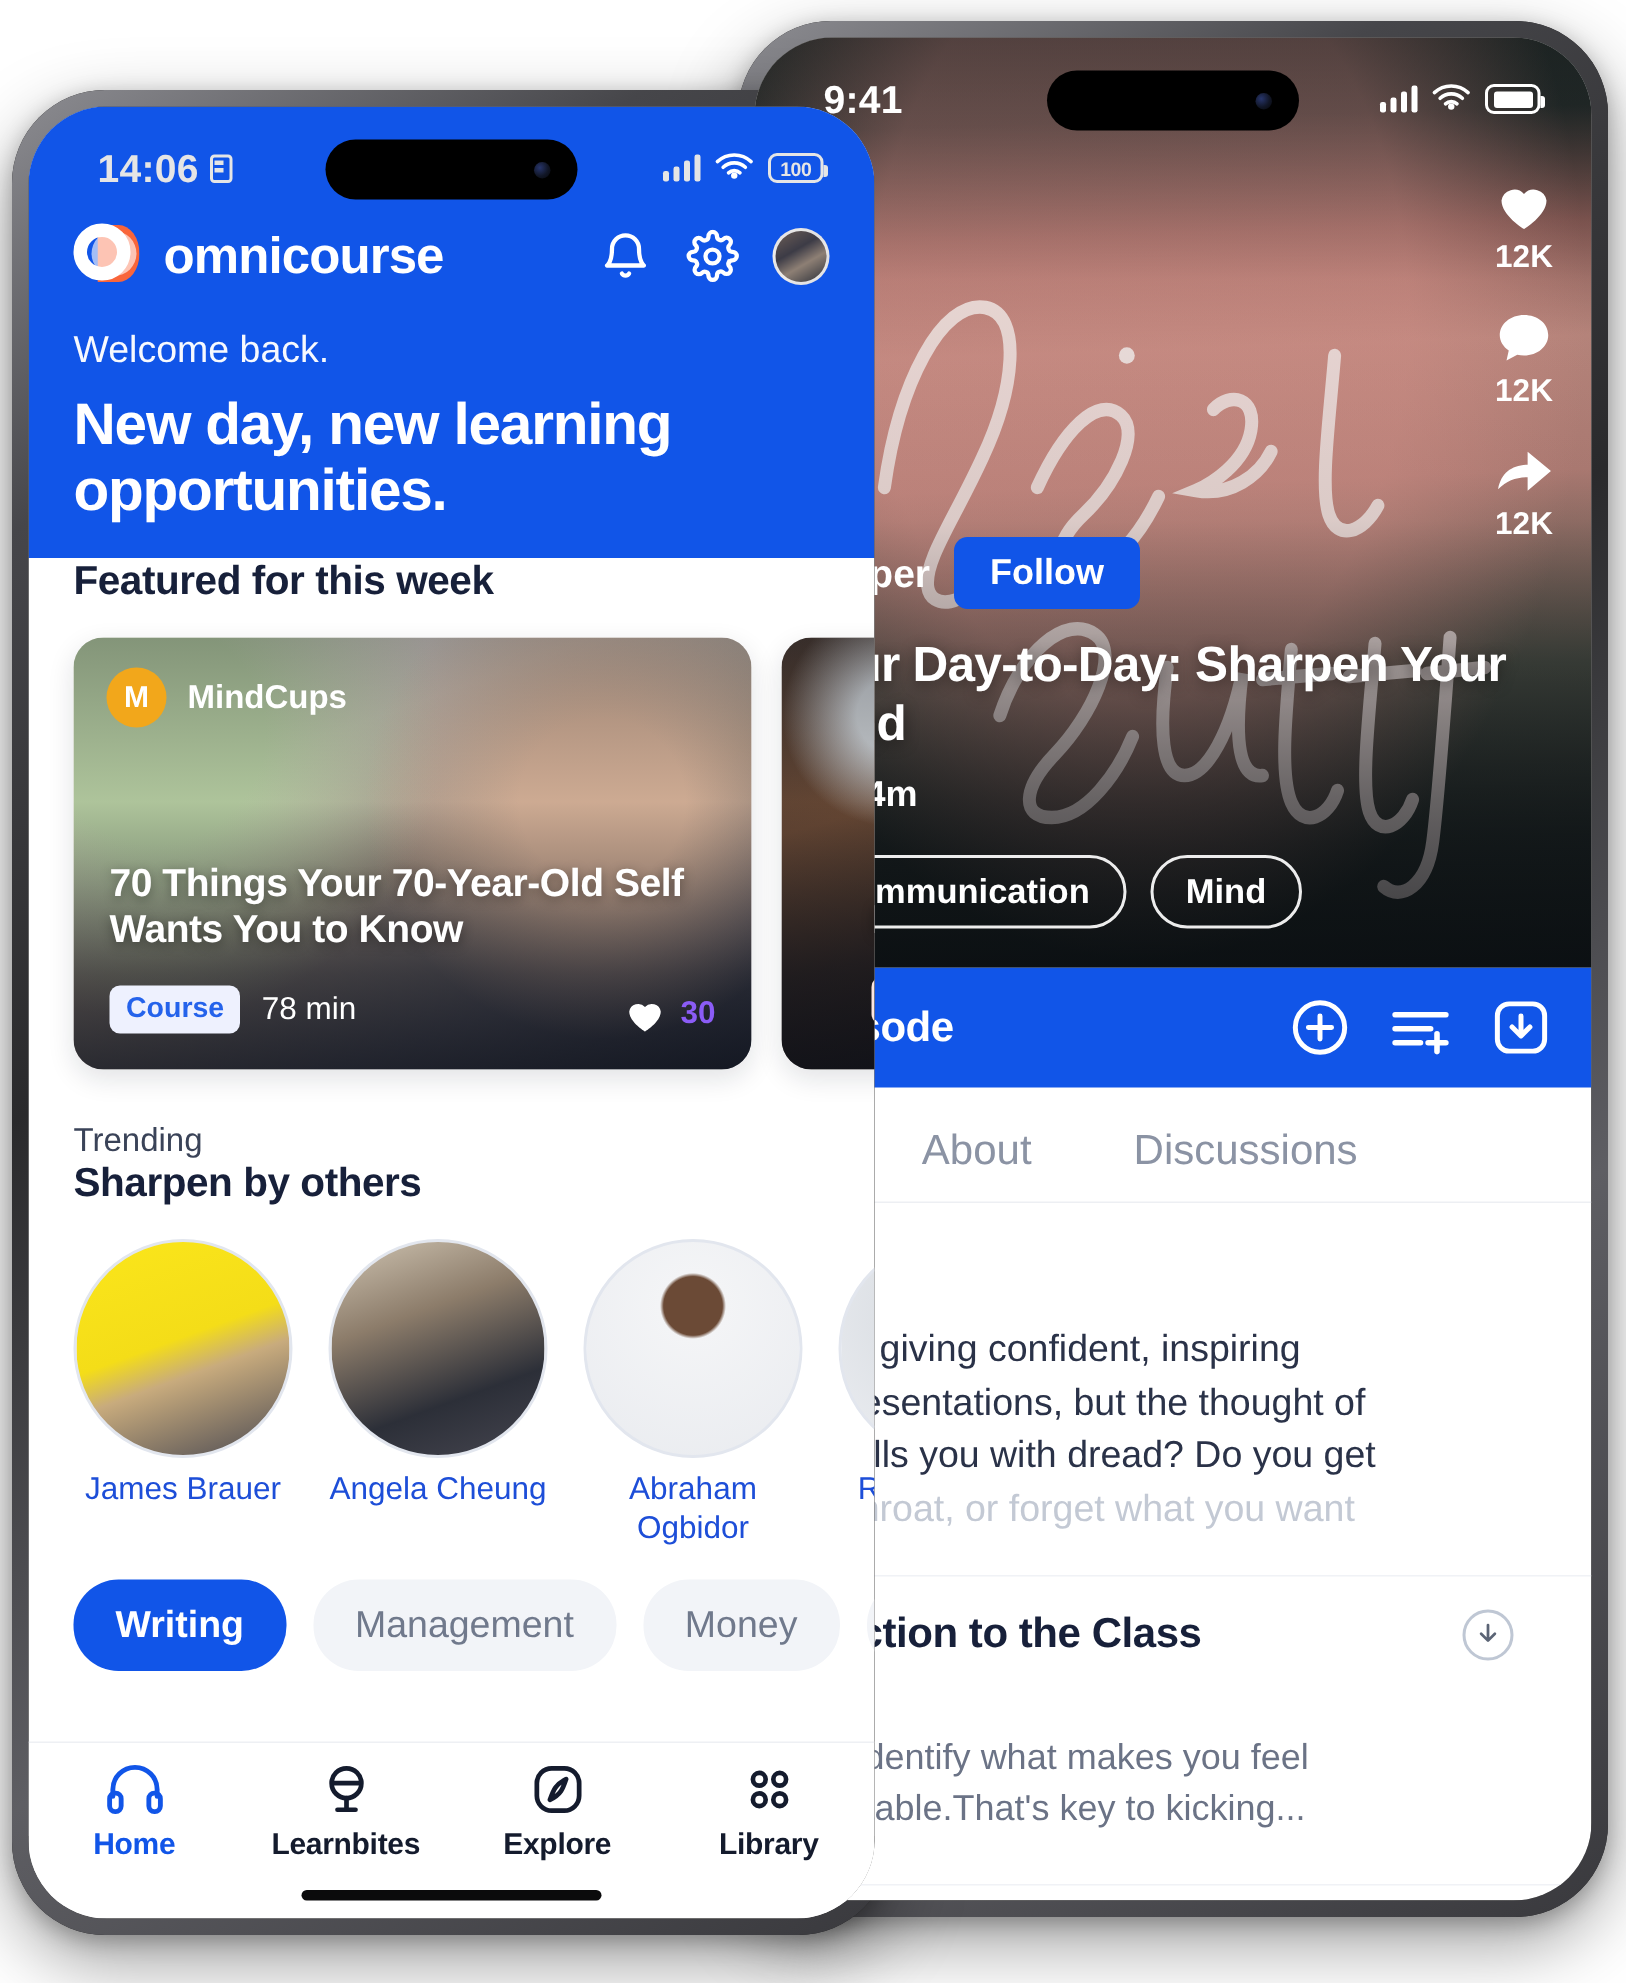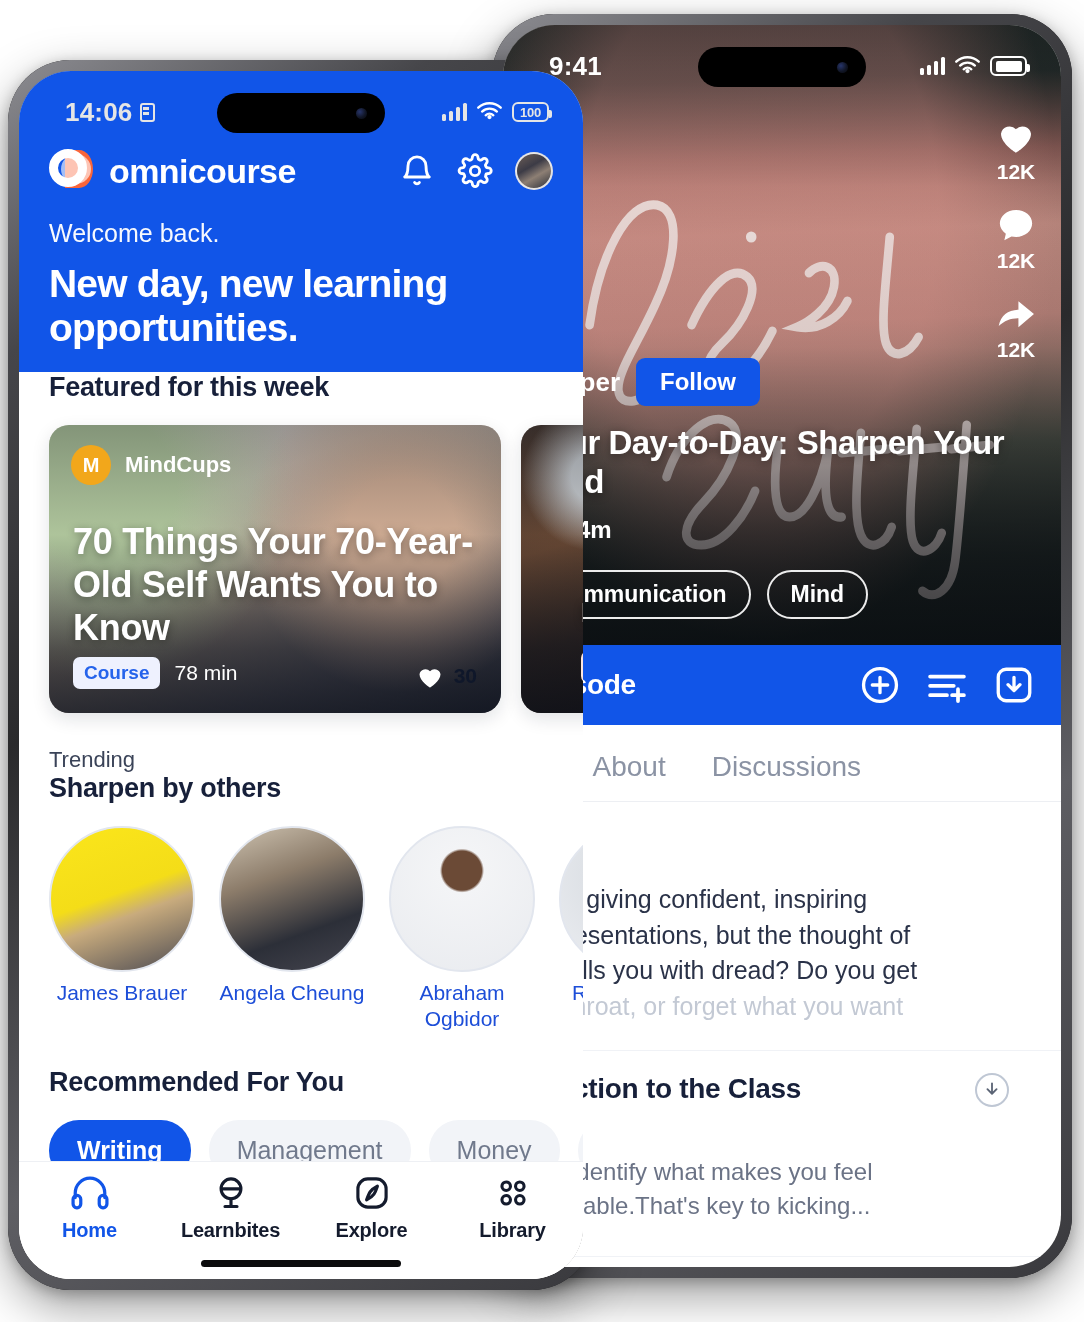--- a/index.html
+++ b/index.html
@@ -115,28 +115,28 @@
       linear-gradient(160deg,#e4e1dc 0%,#cfc6bb 28%,#9a8b7d 52%,#5c5a62 78%,#2f3340 100%); }
   .img-b { background:
       radial-gradient(circle at 50% 18%, #cfd3d6 0 10%, transparent 30%),
       linear-gradient(165deg,#4a3b32 0%,#6b4a35 40%,#3a2d26 70%,#211a16 100%); }
   .feat-scrim { position:absolute; inset:0;
     background: linear-gradient(180deg, rgba(10,14,24,.30) 0%, rgba(10,14,24,.06) 38%, rgba(10,14,24,.55) 78%, rgba(10,14,24,.72) 100%); }
   .feat-top { position:absolute; top:20px; left:22px; display:flex; align-items:center; gap:14px; }
   .pub-ava { width:40px;height:40px;border-radius:50%; background:#F2A71B; display:flex;align-items:center;justify-content:center;
     color:#fff; font-weight:900; font-size:20px; }
   .pub-name { color:#fff; font-size:22px; font-weight:600; }
-  .feat-ttl { position:absolute; left:24px; right:22px; bottom:64px; color:#fff; font-size:36px;
+  .feat-ttl { position:absolute; left:24px; right:22px; bottom:78px; color:#fff; font-size:26px;
     font-weight:800; line-height:1.2; letter-spacing:-.3px; text-shadow:0 2px 8px rgba(0,0,0,.4); }
   .feat-meta { position:absolute; left:24px; bottom:24px; display:flex; align-items:center; gap:14px; }
   .badge { background:#EEF1FE; color:#2563EB; font-size:19px; font-weight:600; padding:5px 11px; border-radius:7px; }
   .badge.warm { background:#FDE6DF; color:#F2603C; }
   .feat-dur { color:#fff; font-size:21px; font-weight:500; }
   .feat-likes { position:absolute; right:24px; bottom:24px; display:flex; align-items:center; gap:10px;
-    color:#0f172a; font-size:21px; font-weight:600; }
+    color:#8b5cf6; font-size:21px; font-weight:600; }
 
   .trend-wrap { margin-top:34px; }
   .people { display:flex; gap:24px; margin-top:22px; padding-left:30px; }
   .person { width:146px; flex:none; text-align:center; }
   .p-ava { width:146px; height:146px; border-radius:50%; border:2px solid #E2E6EE; overflow:hidden; }
   .p-name { margin-top:8px; font-size:21px; line-height:1.22; color:#1d4ed8; font-weight:500; }
   .pa1{background:linear-gradient(160deg,#FBE61B 0%,#F4DD18 46%,#c8ab7d 60%,#4b4a52 100%)}
   .pa2{background:linear-gradient(160deg,#cfc4b2 0%,#8c7c6a 35%,#2c2f38 70%,#45454f 100%)}
   .pa3{background:radial-gradient(circle at 50% 30%,#6b4a36 0 16%,#f3f4f6 18%,#e9ebef 100%)}
   .pa4{background:radial-gradient(circle at 50% 34%,#f0d9c4 0 17%,#d9dde2 19%,#eceef2 100%)}
@@ -175,21 +175,21 @@
   .rp-dur { margin-top:14px; font-size:24px; font-weight:600; }
   .rp-tags { margin-top:26px; display:flex; gap:16px; }
   .tagpill { border:2px solid rgba(255,255,255,.92); border-radius:26px; padding:9px 22px;
     font-size:23px; font-weight:600; color:#fff; white-space:nowrap; }
 
   .rp-bluebar { background:var(--brand); color:#fff; height:80px; display:flex; align-items:center;
     justify-content:space-between; padding:0 26px; }
   .rp-bluebar .t { font-size:28px; font-weight:800; letter-spacing:-.3px; }
   .bb-icons { display:flex; align-items:center; gap:24px; }
 
-  .rp-tabs { display:flex; gap:46px; padding:26px 26px 0 26px; border-bottom:1px solid #EDEFF3; }
+  .rp-tabs { display:flex; gap:68px; padding:26px 26px 0 26px; border-bottom:1px solid #EDEFF3; }
   .rp-tab { font-size:28px; color:#8B93A4; padding-bottom:14px; }
   .rp-tab.on { color:var(--brand); font-weight:700; border-bottom:4px solid var(--brand); }
 
   .rp-sum-h { padding:28px 26px 0 26px; font-size:30px; font-weight:800; color:#17203A; }
   .rp-sum-p { padding:18px 26px 0 26px; font-size:25px; line-height:1.42; color:#2A3248; }
   .rp-sum-p .fade { color:#C3C9D4; }
 
   .lesson { padding:22px 26px 6px 26px; border-top:1px solid #F0F2F6; }
   .lesson-top { display:flex; align-items:flex-start; justify-content:space-between; gap:14px; }
   .lesson-t { font-size:28px; font-weight:700; color:#17203A; letter-spacing:-.3px; }
@@ -454,23 +454,20 @@
                   <div class="p-name">Abraham Ogbidor</div>
                 </div>
               <div class="person">
                   <div class="p-ava pa4"></div>
                   <div class="p-name">Richard Lee-Thai</div>
                 </div>
 
             </div>
           </div>
 
-          <div class="pad rec-title">
-              <div class="sect-title">Recommended For You</div>
-            </div>
           <div class="chips">
             <div class="chip on">Writing</div>
             <div class="chip">Management</div>
             <div class="chip">Money</div>
             <div class="chip">Performing</div>
           </div>
           <div style="height:110px"></div>
         </div>
 
         <div class="tabbar">

